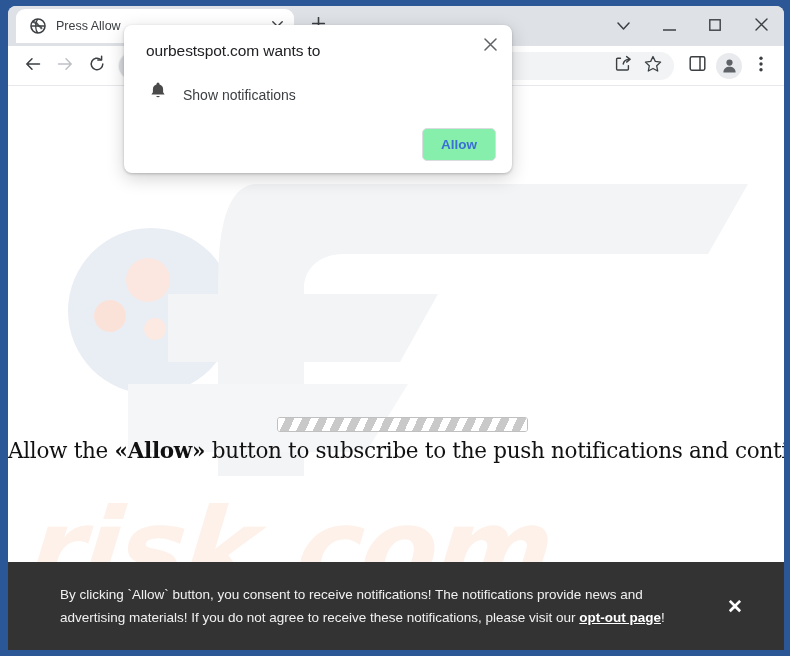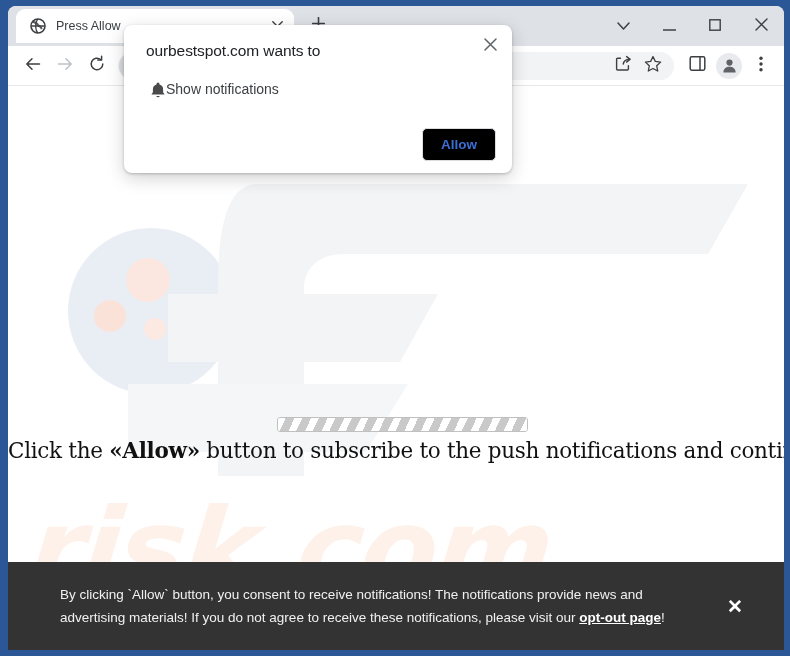--- a/index.html
+++ b/index.html
@@ -274,39 +274,40 @@
     cursor: pointer;
   }
   #popup-title {
     font-size: 15.5px;
     color: #202124;
     margin: 1px 0 0 0;
     letter-spacing: -0.1px;
   }
   #popup-row {
     display: flex;
-    align-items: flex-start;
+    align-items: flex-end;
+    gap: 17px;
     margin-top: 21px;
     padding-left: 4px;
   }
   #popup-row-label {
     font-size: 14px;
     color: #3c4043;
   }
   #popup-actions {
     display: flex;
     justify-content: flex-end;
     gap: 12px;
     margin-top: 25px;
   }
   .popup-btn {
     min-width: 74px;
     height: 33px;
     padding: 0 16px;
-    background: #000000;
+    background: #86efac;
     border: 1px solid #dadce0;
     border-radius: 5px;
     color: #3b6fd4;
     font-size: 13.5px;
     font-weight: 600;
     font-family: "Liberation Sans", sans-serif;
     cursor: pointer;
     display: flex; align-items: center; justify-content: center;
   }
 
@@ -500,21 +501,21 @@
         <path d="M20 208 L300 208 L258 276 L20 276 Z" fill="#f5f6f8"></path>
       </svg>
 
       <div id="wm-risk">risk.com</div>
 
       <div id="progress-wrap">
         <div id="progress-fill"></div>
       </div>
 
       <div id="headline">
-        <span>Click the </span><b>«Allow»</b><span> button to subscribe to the push notifications and continue watching</span>
+        <span>Allow the </span><b>«Allow»</b><span> button to subscribe to the push notifications and continue watching</span>
       </div>
 
       <div id="consent-banner">
         <div id="consent-text"><span>By clicking `Allow` button, you consent to receive notifications! The notifications provide news and advertising materials! If you do not agree to receive these notifications, please visit our </span><a href="#">opt-out page</a><span>!</span></div>
         <div id="banner-close">
           <span>✕</span>
         </div>
       </div>
     </div>
 

